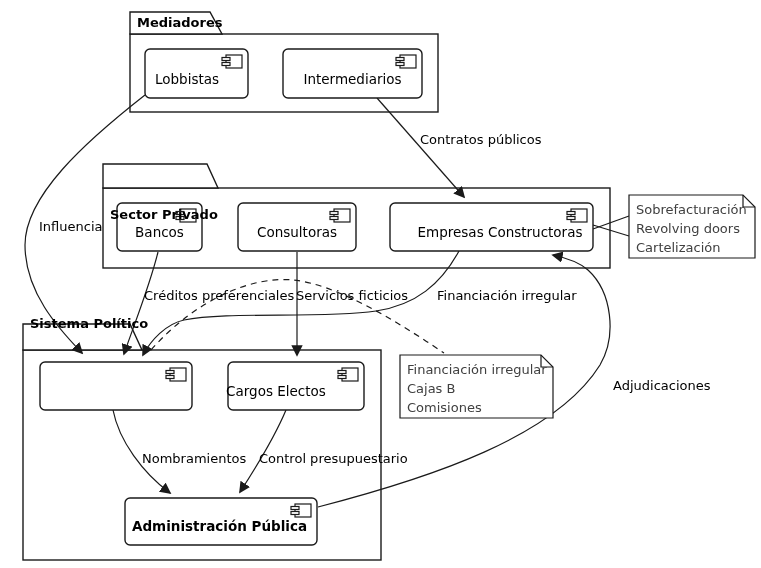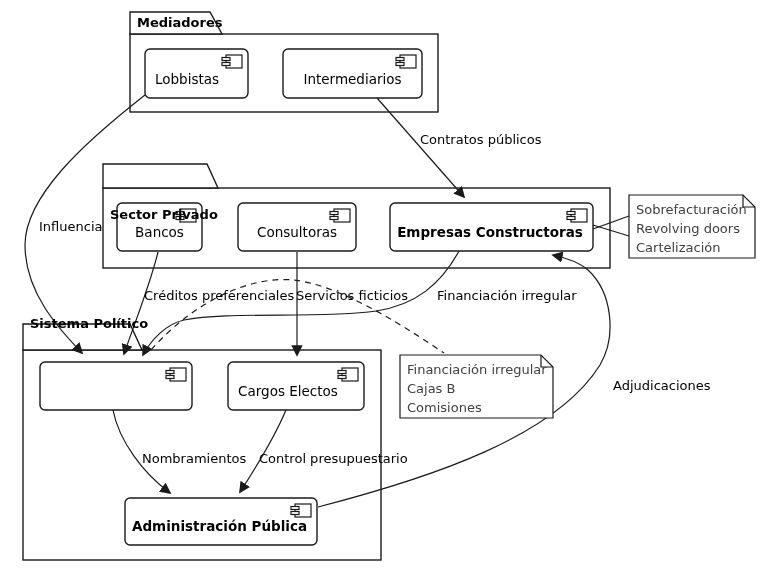--- a/index.html
+++ b/index.html
@@ -115,22 +115,22 @@
   </svg>
 
   <div class="pkg-title" style="left:137px;top:15px;">Mediadores</div>
   <div class="pkg-title" style="left:110px;top:167px;margin-top:40px;">Sector Privado</div>
   <div class="pkg-title" style="left:30px;top:316px;">Sistema Político</div>
 
   <div class="comp-name" style="left:145px;top:71px;width:84px;">Lobbistas</div>
   <div class="comp-name" style="left:283px;top:71px;width:139px;">Intermediarios</div>
   <div class="comp-name" style="left:117px;top:224px;width:85px;">Bancos</div>
   <div class="comp-name" style="left:238px;top:224px;width:118px;">Consultoras</div>
-  <div class="comp-name" style="left:388px;top:224px;width:204px;font-weight:bold;">Empresas Constructoras</div>
-  <div class="comp-name" style="left:232px;top:383px;width:112px;">Cargos Electos</div>
+  <div class="comp-name" style="left:398px;top:224px;width:204px;">Empresas Constructoras</div>
+  <div class="comp-name" style="left:220px;top:383px;width:112px;">Cargos Electos</div>
   <div class="comp-name" style="left:125px;top:518px;width:189px;font-weight:bold;">Administración Pública</div>
 
   <div class="note-text" style="left:636px;top:200px;">
     <span>Sobrefacturación</span>
     <span>Revolving doors</span>
     <span>Cartelización</span>
   </div>
   <div class="note-text" style="left:407px;top:360px;">
     <span>Financiación irregular</span>
     <span>Cajas B</span>

